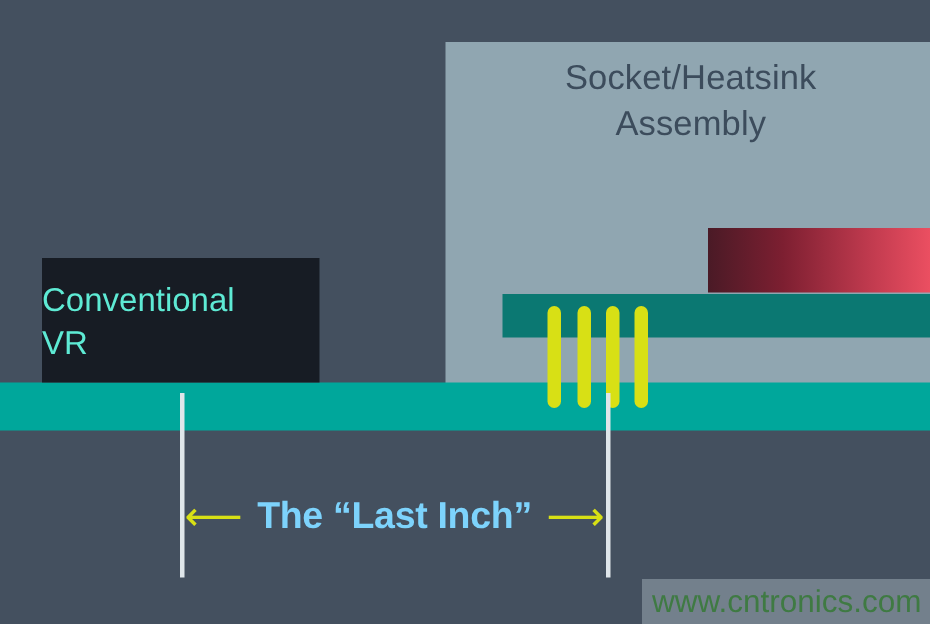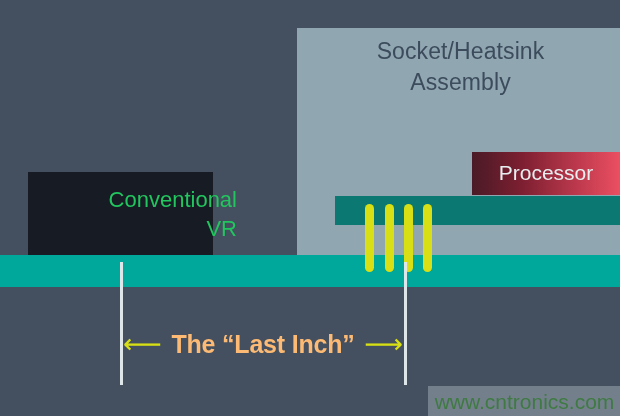--- a/index.html
+++ b/index.html
@@ -87,27 +87,26 @@
     top: 172px;
     width: 185px;
     height: 83px;
     background: #171c24;
   }
   .vr-label {
     position: absolute;
     left: 28px;
     top: 185px;
     width: 185px;
-    text-align: right;
-    color: #22c55e;
+    text-align: left;
+    color: #5eead4;
     font-size: 22px;
     line-height: 29px;
     font-weight: 400;
     white-space: pre-line;
-    padding-left: 24px;
   }
 
   
   .pin {
     position: absolute;
     width: 9px;
     height: 68px;
     background: #d8e015;
     border-radius: 5px;
   }
@@ -131,21 +130,21 @@
     justify-content: space-between;
   }
   .arrow {
     color: #d8e015;
     font-size: 27px;
     line-height: 27px;
     flex: 0 0 auto;
     padding: 0 3px;
   }
   .last-inch-text {
-    color: #fdba74;
+    color: #7dd3fc;
     font-size: 25px;
     line-height: 30px;
     font-weight: 700;
     flex: 1 1 auto;
     text-align: center;
     white-space: nowrap;
     letter-spacing: -0.2px;
   }
 
   
@@ -172,21 +171,20 @@
 </head>
 <body>
 
 <div id="scene">
 
   <div class="socket-block"></div>
   <div class="socket-label">Socket/Heatsink
 Assembly</div>
 
   <div class="processor-box"></div>
-  <div class="processor-label">Processor</div>
 
   <div class="substrate-bar"></div>
 
   <div class="pcb-board"></div>
 
   <div class="vr-box"></div>
   <div class="vr-label">Conventional
 VR</div>
 
   <div class="pin" style="left:365px; top:204px;"></div>

